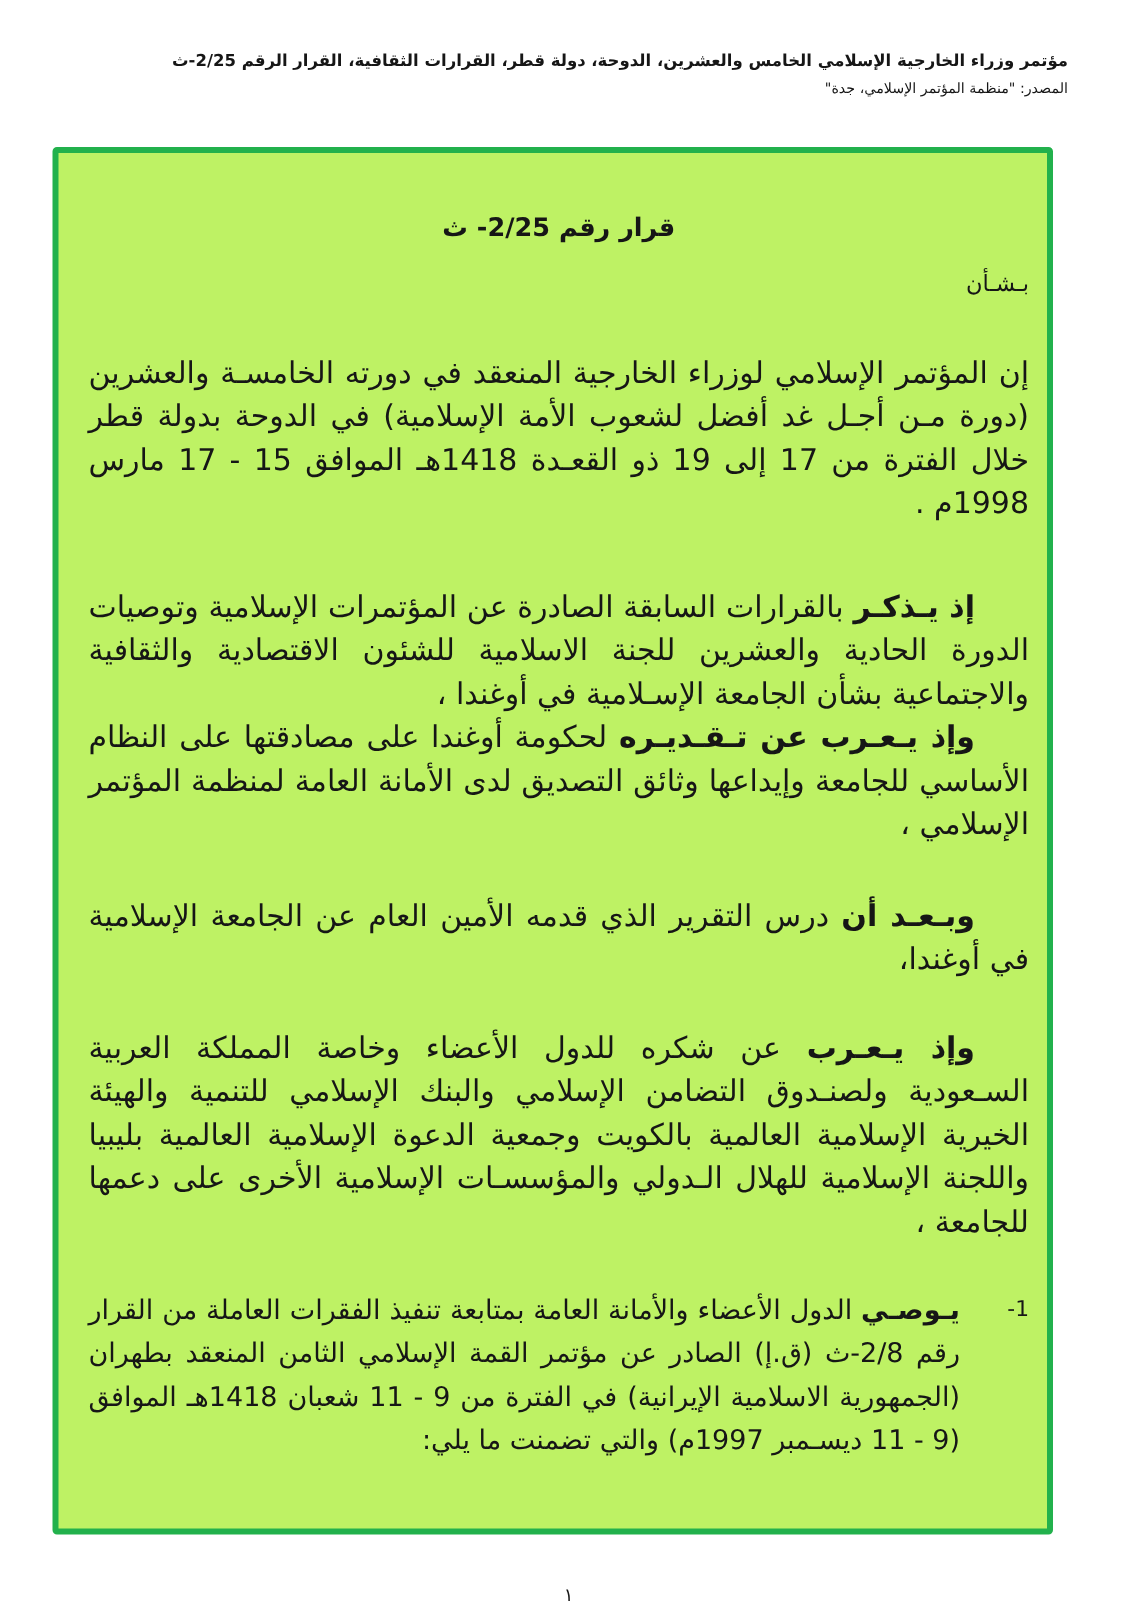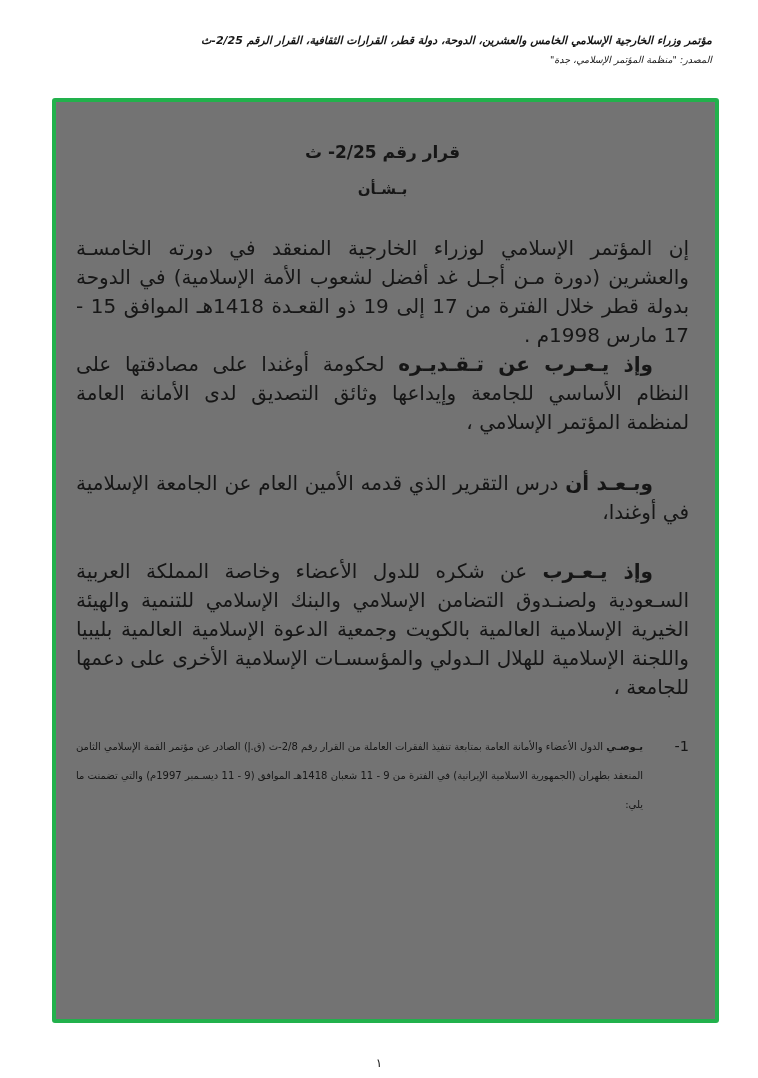--- a/index.html
+++ b/index.html
@@ -5,50 +5,50 @@
   html, body { margin:0; padding:0; }
   body {
     width:758px; height:1078px;
     background:#ffffff;
     font-family:"DejaVu Sans", sans-serif;
     color:#161616;
     overflow:hidden;
   }
   .page { position:relative; width:758px; height:1078px; direction:rtl; }
 
-  .doc-header { position:absolute; top:34px; right:46px; left:14px; text-align:right;font-style:italic; }
+  .doc-header { position:absolute; top:34px; right:46px; left:14px; text-align:right; }
   .doc-header .line1 { font-weight:bold; font-size:11px; white-space:nowrap; }
   .doc-header .line2 { font-size:9.5px; margin-top:7px; }
 
   .frame {
-    position:absolute; top:98px; right:39px;
+    position:absolute; top:98px; right:56px;
     width:667px; height:925px;
     border:4px solid #22b14c; border-radius:3px;
-    padding:34px 26px 0 20px;
+    padding:34px 12px 0 20px;
     box-sizing:border-box;
-    background:#737373;
+    background:#bef264;
   }
 
   .title-block { text-align:center; margin-top:6px; }
   .title-main    { font-weight:bold; font-size:17px; margin-bottom:18px; }
-  .title-sub     { font-weight:bold; font-size:15px; margin-bottom:16px; }
+  .title-sub     { font-weight:normal; font-size:15px; margin-bottom:16px;text-align:right; }
   .title-subject { font-weight:bold; font-size:16px; }
 
   .para { font-size:20px; line-height:29px; text-align:justify; margin:0; }
   .preamble { margin-top:36px; }
   .clause { text-indent:36px; }
   .c0 { margin-top:40px; }
   .c1 { }
   .c2 { margin-top:30px; }
   .c3 { margin-top:32px; }
   .lead { font-weight:bold; }
 
   .item { display:flex; margin-top:30px; }
   .item-number { flex:none; width:46px; font-size:14.5px; line-height:29px; }
-  .item-body { flex:1; font-size:10px; line-height:29px; text-align:justify; margin:0; }
+  .item-body { flex:1; font-size:18px; line-height:29px; text-align:justify; margin:0; }
 
   .page-number { position:absolute; bottom:8px; left:0; width:758px; text-align:center; font-size:12px; }
 </style>
 </head>
 <body>
 
 <div class="page">
 
   <div class="doc-header">
     <div class="line1">مؤتمر وزراء الخارجية الإسلامي الخامس والعشرين، الدوحة، دولة قطر، القرارات الثقافية، القرار الرقم 2/25-ث</div>
@@ -57,20 +57,21 @@
 
   <div class="frame" style="border-color: rgb(34, 177, 76);">
 
     <div class="title-block">
       <div class="title-main">قرار رقم 2/25- ث</div>
       <div class="title-sub">بـشـأن</div>
     </div>
 
     <p class="para preamble">إن المؤتمر الإسلامي لوزراء الخارجية المنعقد في دورته الخامسـة والعشرين (دورة مـن أجـل غد أفضل لشعوب الأمة الإسلامية) في الدوحة بدولة قطر خلال الفترة من 17 إلى 19 ذو القعـدة 1418هـ الموافق 15 - 17 مارس 1998م .</p>
 
+    <p class="para clause c0"><b class="lead">إذ يـذكـر</b> <span>بالقرارات السابقة الصادرة عن المؤتمرات الإسلامية وتوصيات الدورة الحادية والعشرين للجنة الاسلامية للشئون الاقتصادية والثقافية والاجتماعية بشأن الجامعة الإسـلامية في أوغندا ،</span></p>
 
     <p class="para clause c1"><b class="lead">وإذ يـعـرب عن تـقـديـره</b> <span>لحكومة أوغندا على مصادقتها على النظام الأساسي للجامعة وإيداعها وثائق التصديق لدى الأمانة العامة لمنظمة المؤتمر الإسلامي ،</span></p>
 
     <p class="para clause c3"><b class="lead">وبـعـد أن</b> <span>درس التقرير الذي قدمه الأمين العام عن الجامعة الإسلامية في أوغندا،</span></p>
 
     <p class="para clause c2"><b class="lead">وإذ يـعـرب</b> <span>عن شكره للدول الأعضاء وخاصة المملكة العربية السـعودية ولصنـدوق التضامن الإسلامي والبنك الإسلامي للتنمية والهيئة الخيرية الإسلامية العالمية بالكويت وجمعية الدعوة الإسلامية العالمية بليبيا واللجنة الإسلامية للهلال الـدولي والمؤسسـات الإسلامية الأخرى على دعمها للجامعة ،</span></p>
 
     <div class="item">
       <span class="item-number">1-</span>
       <p class="item-body"><b class="lead">يـوصـي</b> <span>الدول الأعضاء والأمانة العامة بمتابعة تنفيذ الفقرات العاملة من القرار رقم 2/8-ث (ق.إ) الصادر عن مؤتمر القمة الإسلامي الثامن المنعقد بطهران (الجمهورية الاسلامية الإيرانية) في الفترة من 9 - 11 شعبان 1418هـ الموافق (9 - 11 ديسـمبر 1997م) والتي تضمنت ما يلي:</span></p>

